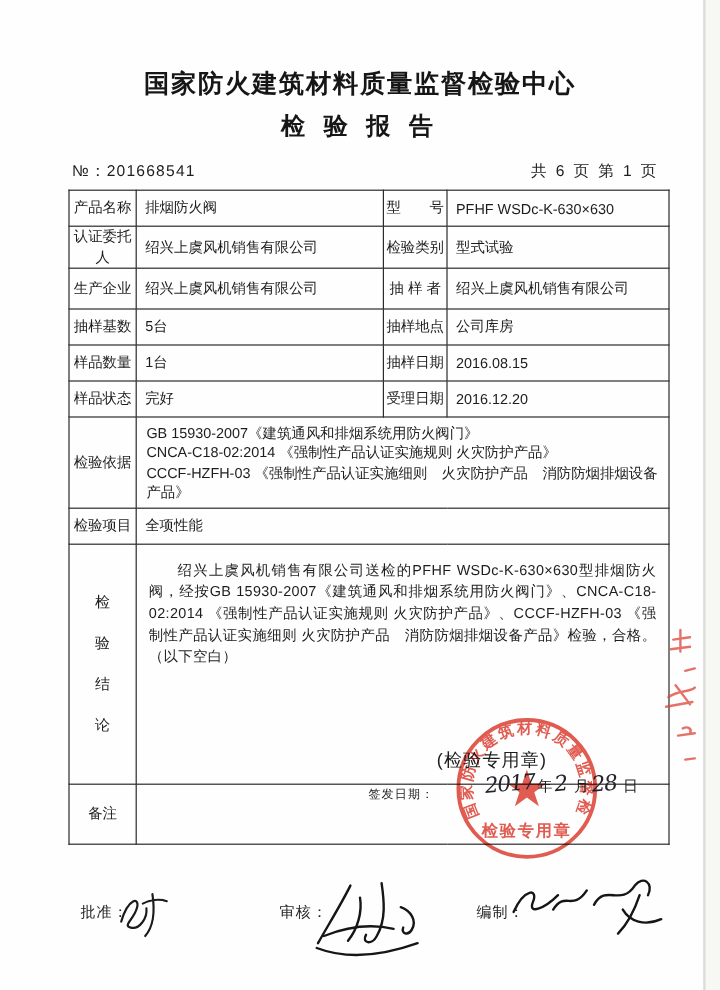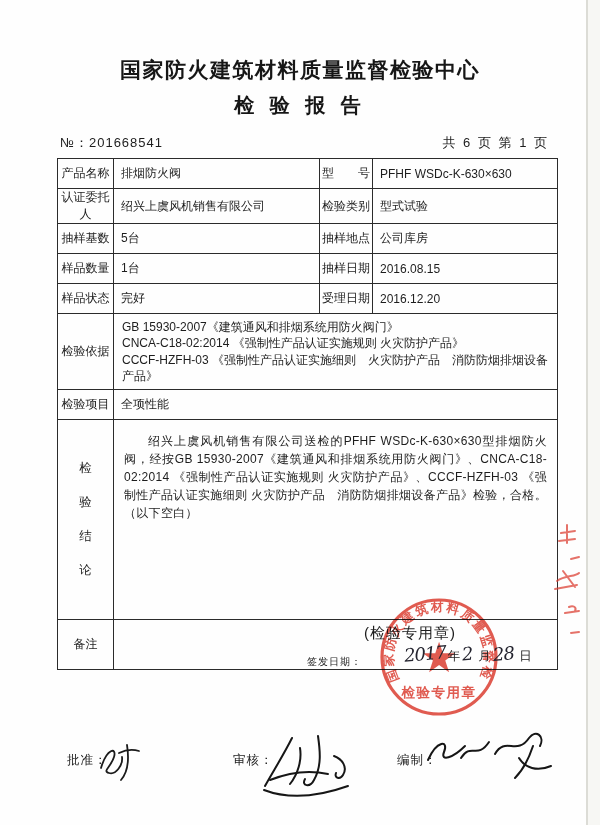--- a/index.html
+++ b/index.html
@@ -88,20 +88,26 @@
         <td class="val">排烟防火阀</td>
         <td class="lbl">型　　号</td>
         <td class="val">PFHF WSDc-K-630×630</td>
       </tr>
       <tr class="h30">
         <td class="lbl">认证委托人</td>
         <td class="val">绍兴上虞风机销售有限公司</td>
         <td class="lbl">检验类别</td>
         <td class="val">型式试验</td>
       </tr>
+      <tr class="h34">
+        <td class="lbl">生产企业</td>
+        <td class="val">绍兴上虞风机销售有限公司</td>
+        <td class="lbl">抽 样 者</td>
+        <td class="val">绍兴上虞风机销售有限公司</td>
+      </tr>
       <tr class="h30">
         <td class="lbl">抽样基数</td>
         <td class="val">5台</td>
         <td class="lbl">抽样地点</td>
         <td class="val">公司库房</td>
       </tr>
       <tr class="h30">
         <td class="lbl">样品数量</td>
         <td class="val">1台</td>
         <td class="lbl">抽样日期</td>

